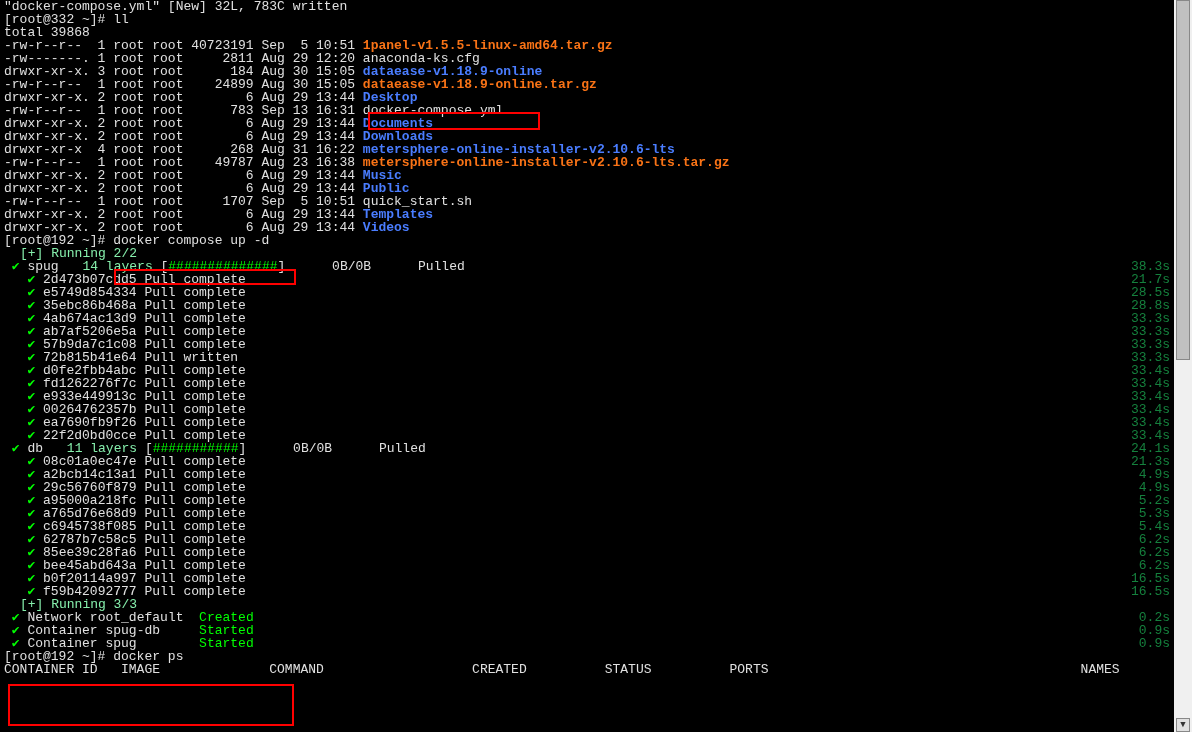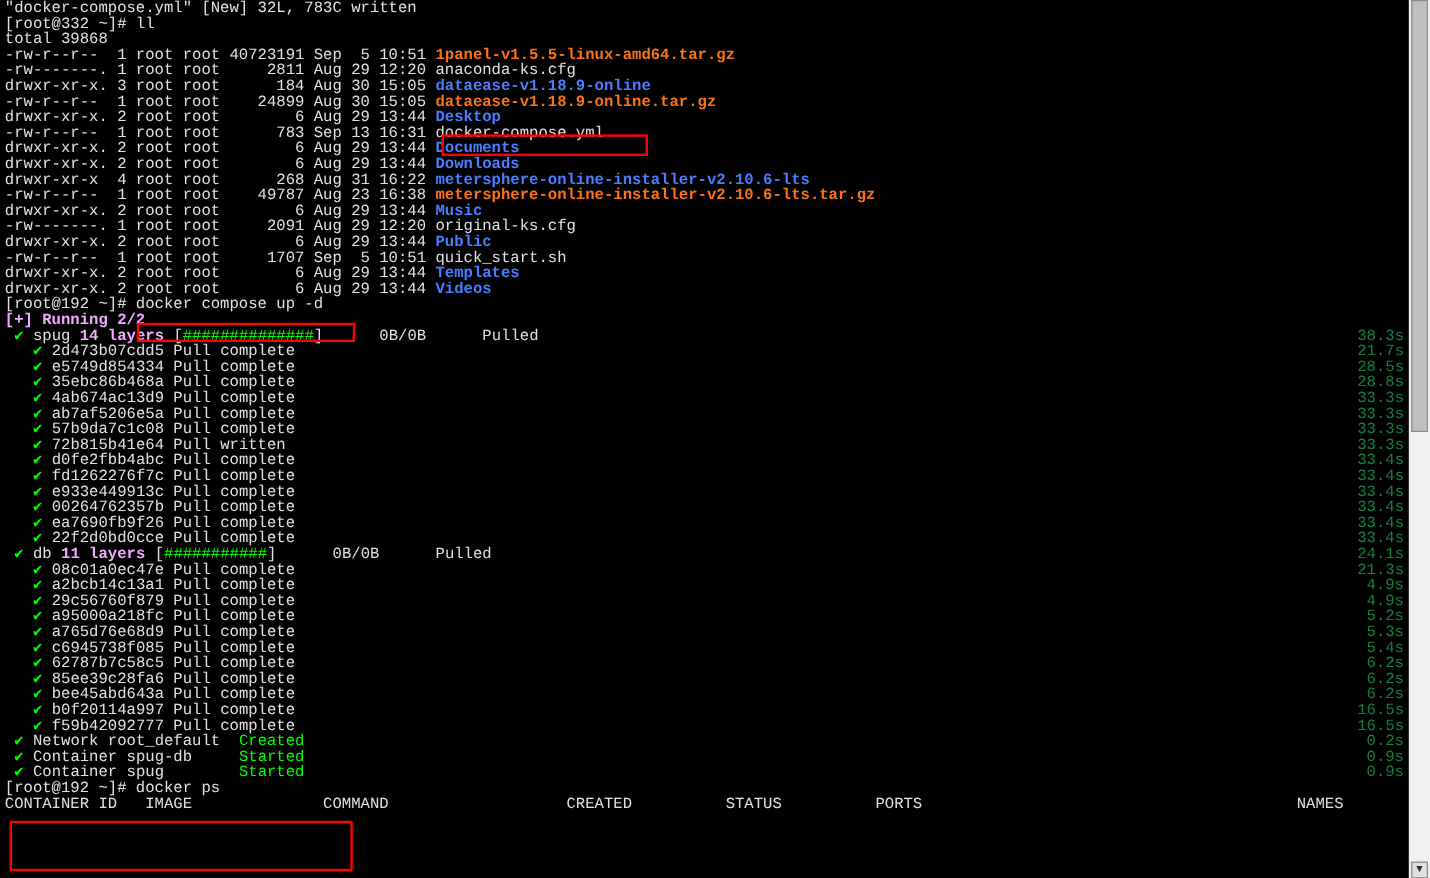--- a/index.html
+++ b/index.html
@@ -3,21 +3,21 @@
 <meta charset="utf-8">
 <style>
 * { margin:0; padding:0; box-sizing:border-box; }
 body { background:#000; font-family:'Courier New',monospace; font-size:13px; line-height:1.0; color:#ccc; width:1192px; height:732px; overflow:hidden; position:relative; }
 .term { padding:0 4px; width:1174px; height:732px; overflow:hidden; }
 .ln { white-space:pre; height:13px; }
 .w { color:#e0e0e0; }
 .b { color:#4a7dff; font-weight:bold; }
 .r { color:#f97316; font-weight:bold; }
 .g { color:#00ff00; }
-.dk { color:#f0abfc; font-weight:bold; }
+.dk { color:#86efac; font-weight:normal;margin-left:16px; }
 .ck { color:#00ff00; }
 .time { color:#15803d; }
 .box { border:2px solid #ff0000; position:absolute; pointer-events:none; }
 .scroll { position:absolute; right:0; top:0; width:18px; height:732px; background:#f0f0f0; }
 .thumb { position:absolute; top:0; left:2px; width:14px; height:360px; background:#c0c0c0; border:1px solid #888; }
 .arrow { position:absolute; left:2px; width:14px; height:14px; background:#e0e0e0; border:1px solid #888; font-size:9px; text-align:center; line-height:12px; color:#333; }
 </style>
 </head>
 <body>
 
@@ -30,21 +30,20 @@
       <div class="ln"><span class="w">-rw-------. 1 root root     2811 Aug 29 12:20 </span><span class="w">anaconda-ks.cfg</span></div>
       <div class="ln"><span class="w">drwxr-xr-x. 3 root root      184 Aug 30 15:05 </span><span class="b">dataease-v1.18.9-online</span></div>
       <div class="ln"><span class="w">-rw-r--r--  1 root root    24899 Aug 30 15:05 </span><span class="r">dataease-v1.18.9-online.tar.gz</span></div>
       <div class="ln"><span class="w">drwxr-xr-x. 2 root root        6 Aug 29 13:44 </span><span class="b">Desktop</span></div>
       <div class="ln"><span class="w">-rw-r--r--  1 root root      783 Sep 13 16:31 </span><span class="w">docker-compose.yml</span></div>
       <div class="ln"><span class="w">drwxr-xr-x. 2 root root        6 Aug 29 13:44 </span><span class="b">Documents</span></div>
       <div class="ln"><span class="w">drwxr-xr-x. 2 root root        6 Aug 29 13:44 </span><span class="b">Downloads</span></div>
       <div class="ln"><span class="w">drwxr-xr-x  4 root root      268 Aug 31 16:22 </span><span class="b">metersphere-online-installer-v2.10.6-lts</span></div>
       <div class="ln"><span class="w">-rw-r--r--  1 root root    49787 Aug 23 16:38 </span><span class="r">metersphere-online-installer-v2.10.6-lts.tar.gz</span></div>
       <div class="ln"><span class="w">drwxr-xr-x. 2 root root        6 Aug 29 13:44 </span><span class="b">Music</span></div>
-      <div class="ln"><span class="w">-rw-------. 1 root root     2091 Aug 29 12:20 </span><span class="w">original-ks.cfg</span></div>
       <div class="ln"><span class="w">drwxr-xr-x. 2 root root        6 Aug 29 13:44 </span><span class="b">Public</span></div>
       <div class="ln"><span class="w">-rw-r--r--  1 root root     1707 Sep  5 10:51 </span><span class="w">quick_start.sh</span></div>
       <div class="ln"><span class="w">drwxr-xr-x. 2 root root        6 Aug 29 13:44 </span><span class="b">Templates</span></div>
       <div class="ln"><span class="w">drwxr-xr-x. 2 root root        6 Aug 29 13:44 </span><span class="b">Videos</span></div>
     </div>
 <div class="ln"><span class="w">[root@192 ~]# </span><span class="w">docker compose up -d</span></div>
 <div class="ln dk">[+] Running 2/2</div>
 <div class="ln"> <span class="ck">✔</span> <span class="w">spug </span><span class="dk">14 layers</span><span class="w"> [</span><span class="g">##############</span><span class="w">]      0B/0B      Pulled</span><span class="time" style="float:right">38.3s</span></div>
 <div id="spug">
       <div class="ln">   <span class="ck">✔</span> <span class="w">2d473b07cdd5 Pull complete</span><span class="time" style="float:right">21.7s</span></div>
@@ -68,20 +67,21 @@
       <div class="ln">   <span class="ck">✔</span> <span class="w">29c56760f879 Pull complete</span><span class="time" style="float:right">4.9s</span></div>
       <div class="ln">   <span class="ck">✔</span> <span class="w">a95000a218fc Pull complete</span><span class="time" style="float:right">5.2s</span></div>
       <div class="ln">   <span class="ck">✔</span> <span class="w">a765d76e68d9 Pull complete</span><span class="time" style="float:right">5.3s</span></div>
       <div class="ln">   <span class="ck">✔</span> <span class="w">c6945738f085 Pull complete</span><span class="time" style="float:right">5.4s</span></div>
       <div class="ln">   <span class="ck">✔</span> <span class="w">62787b7c58c5 Pull complete</span><span class="time" style="float:right">6.2s</span></div>
       <div class="ln">   <span class="ck">✔</span> <span class="w">85ee39c28fa6 Pull complete</span><span class="time" style="float:right">6.2s</span></div>
       <div class="ln">   <span class="ck">✔</span> <span class="w">bee45abd643a Pull complete</span><span class="time" style="float:right">6.2s</span></div>
       <div class="ln">   <span class="ck">✔</span> <span class="w">b0f20114a997 Pull complete</span><span class="time" style="float:right">16.5s</span></div>
       <div class="ln">   <span class="ck">✔</span> <span class="w">f59b42092777 Pull complete</span><span class="time" style="float:right">16.5s</span></div>
     </div>
+<div class="ln dk">[+] Running 3/3</div>
 <div id="net">
       <div class="ln"> <span class="ck">✔</span> <span class="w">Network root_default</span>  <span class="g">Created</span><span class="time" style="float:right">0.2s</span></div>
       <div class="ln"> <span class="ck">✔</span> <span class="w">Container spug-db   </span>  <span class="g">Started</span><span class="time" style="float:right">0.9s</span></div>
       <div class="ln"> <span class="ck">✔</span> <span class="w">Container spug      </span>  <span class="g">Started</span><span class="time" style="float:right">0.9s</span></div>
     </div>
 <div class="ln w">[root@192 ~]# docker ps</div>
 <div class="ln w">CONTAINER ID   IMAGE              COMMAND                   CREATED          STATUS          PORTS                                        NAMES</div>
 </div>
 
 <div class="box" style="left:368px; top:112px; width:172px; height:18px;"></div>

